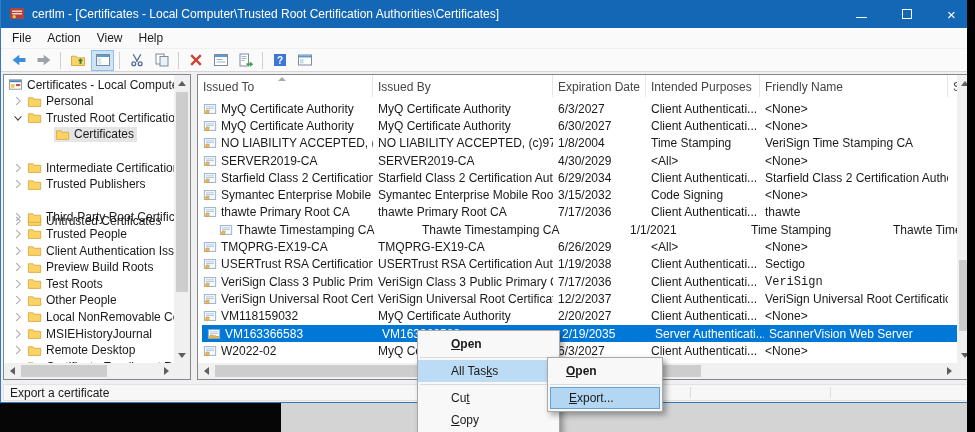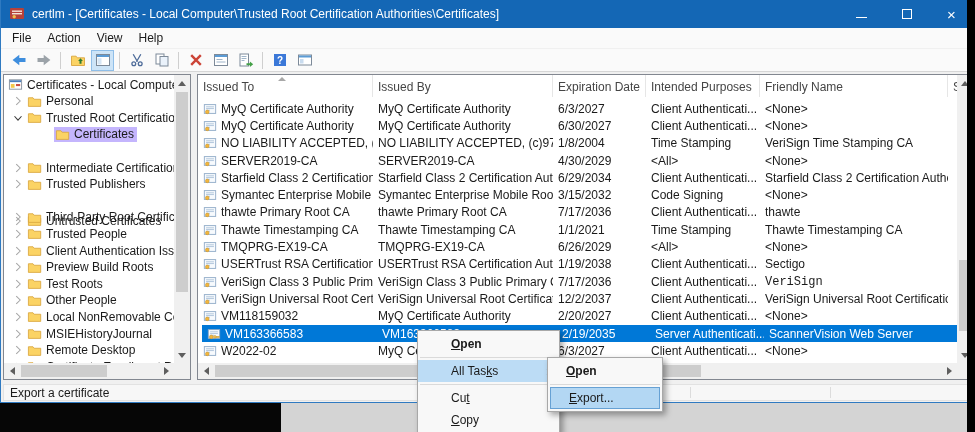--- a/index.html
+++ b/index.html
@@ -29,21 +29,21 @@
   .tb-sep{width:1px;height:17px;background:#CFCFCF;margin:0 4px;flex:none}
 
   .pane{position:absolute;background:#fff;border:1px solid #828790;overflow:hidden}
   #tree-pane{left:2px;top:74px;width:188px;height:306px}
   #list-pane{left:196px;top:74px;width:777px;height:306px}
 
   .trow{position:absolute;left:0;width:100%;height:17px;display:flex;align-items:center;white-space:nowrap;overflow:hidden}
   .texp{width:16px;height:16px;flex:none;display:flex;align-items:center;justify-content:center}
   .ticon{width:15px;height:15px;flex:none;margin-right:4px;display:flex}
   .thl{display:flex;align-items:center;padding:0 3px 0 1px;overflow:hidden}
-  .thl.sel{background:#c4b5fd}
+  .thl.sel{background:#e5e5e5}
   .tlabel{white-space:nowrap;overflow:hidden}
 
   .lheader{position:absolute;left:0;top:0;height:22px;display:flex;background:#fff;z-index:2}
   .hcell{border-right:1px solid #E6E6E6;padding:5px 0 0 5px;color:#454545;overflow:hidden;
          white-space:nowrap;position:relative;flex:none}
   .sortg{position:absolute;top:2px;left:46%;width:0;height:0;border-left:4px solid transparent;
          border-right:4px solid transparent;border-bottom:4px solid #A8A8A8}
   .lrow{position:absolute;display:flex;height:17.3px;align-items:center;white-space:nowrap;overflow:hidden}
   .lrow.sel{background:#0078D7;color:#fff}
   .lcell{overflow:hidden;padding-left:5px;height:100%;display:flex;align-items:center;flex:none}
@@ -641,21 +641,21 @@
           <div class="lcell" style="width: 114px;">
             <span>Client Authenticati...</span>
           </div>
           <div class="lcell" style="width: 188px;">
             <span>thawte</span>
           </div>
           <div class="lcell" style="width: 14px;">
             <span></span>
           </div>
         </div>
-        <div class="lrow" style="top: 146.1px; left: 0px; width: 760px;">
+        <div class="lrow" style="top: 146.1px; left: 16px; width: 760px; gap: 28px;">
           <div class="lcell" style="width: 175px;">
             <span class="cicon">
               <svg width="14" height="14" viewBox="0 0 16 16">
                 <rect x="1.5" y="3" width="13" height="10" fill="#F7FAFD" stroke="#8CA8C6"></rect>
                 <path d="M3.5 5.5h9M3.5 7.5h9M3.5 9.5h4.5" stroke="#A9C0D8" stroke-width="1" fill="none"></path>
                 <circle cx="4.9" cy="11.3" r="2.1" fill="#F2B63C" stroke="#C8922B" stroke-width=".6"></circle>
               </svg>
             </span>
             <span>Thawte Timestamping CA</span>
           </div>

